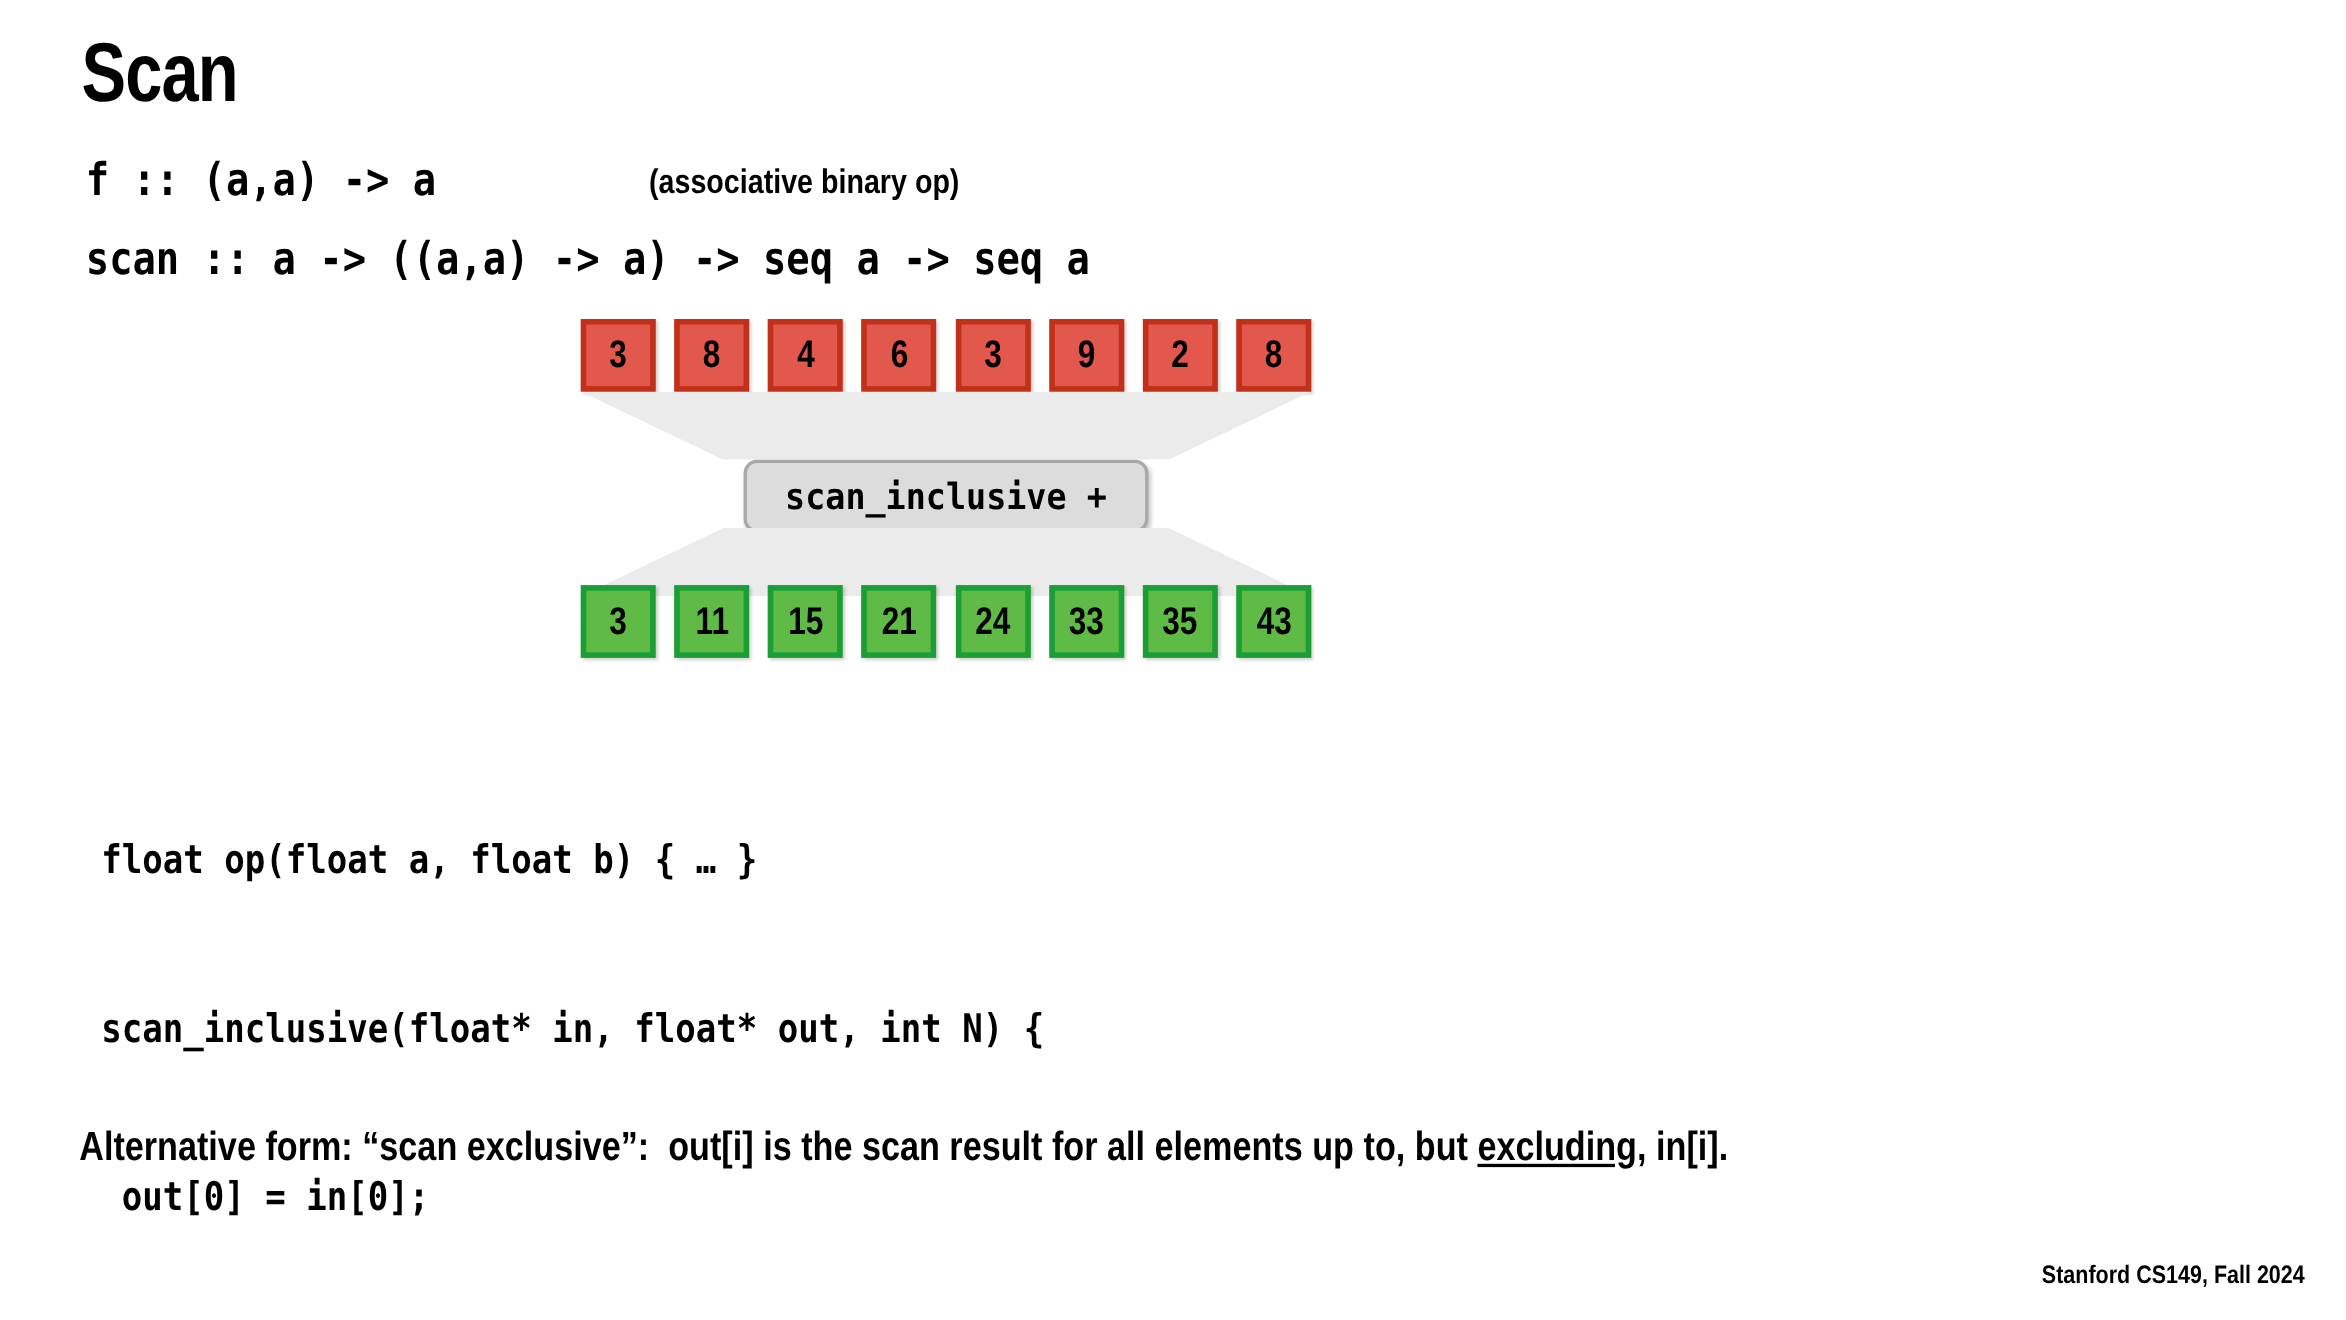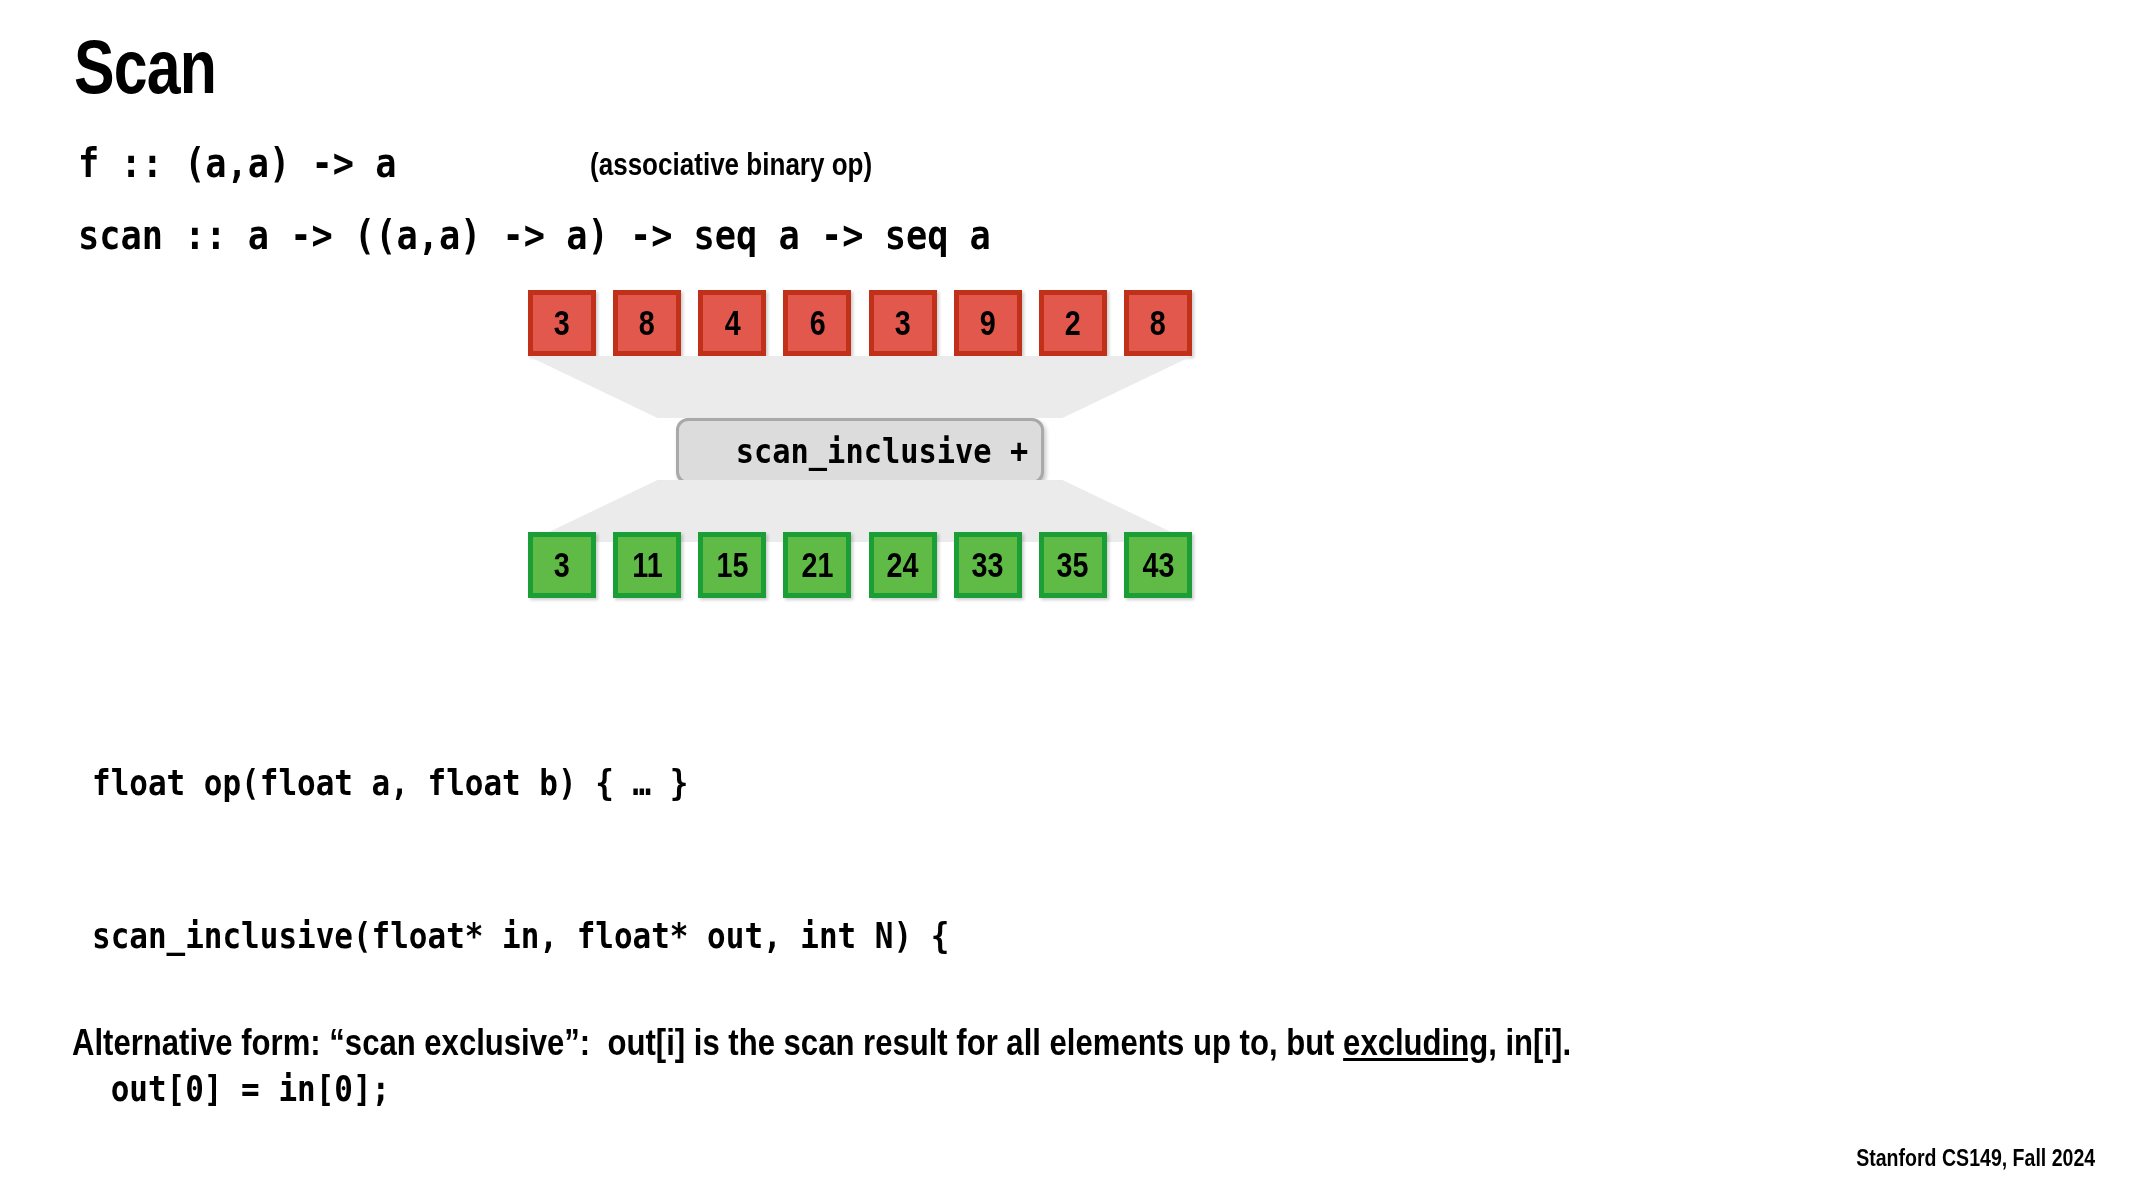--- a/index.html
+++ b/index.html
@@ -122,21 +122,21 @@
     left: 676px;
     top: 128px;
     width: 368px;
     height: 66px;
     box-sizing: border-box;
     background: #dcdcdc;
     border: 3px solid #a9a9a9;
     border-radius: 12px;
     display: flex;
     align-items: center;
-    justify-content: flex-end;
+    justify-content: center;
     box-shadow: 2px 3px 4px rgba(0,0,0,0.22);
   }
   #op-box span {
     font-family: "DejaVu Sans Mono", "Liberation Mono", monospace;
     font-weight: bold;
     font-size: 33px;
     white-space: pre;
     transform: scaleX(0.92);
     display: inline-block;
   }

